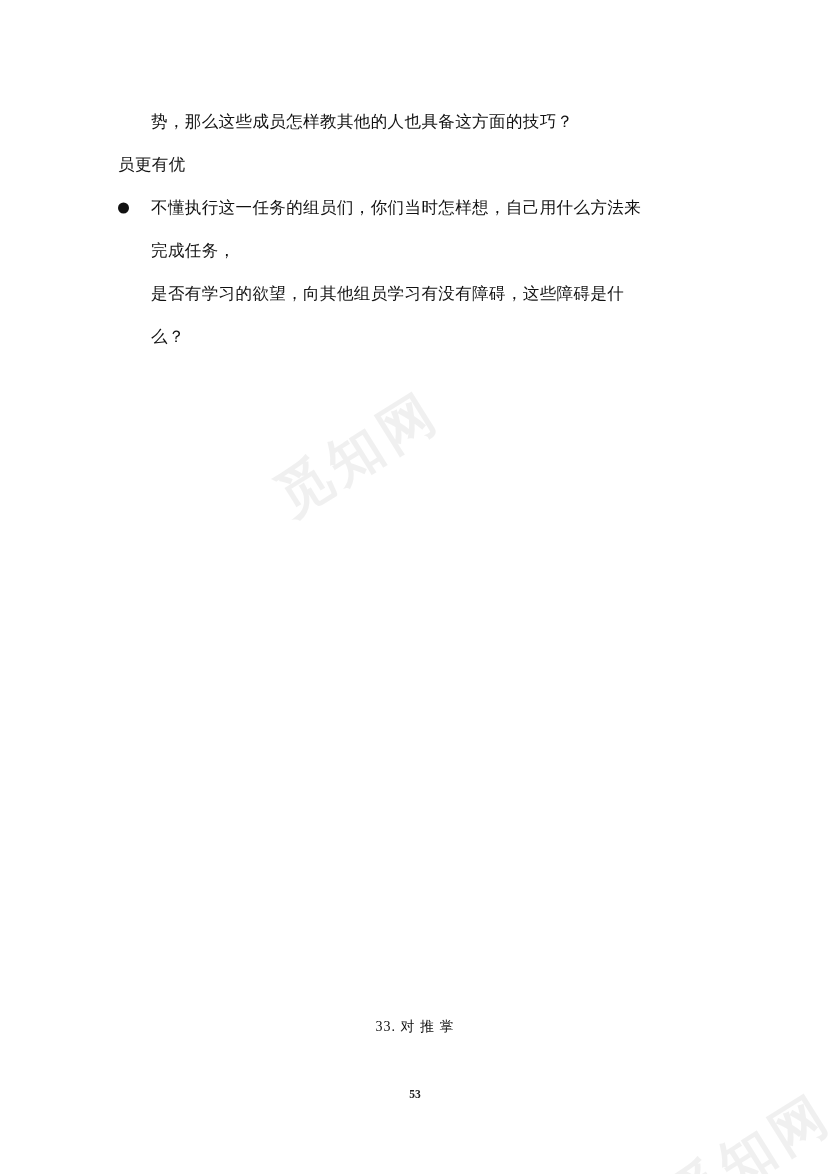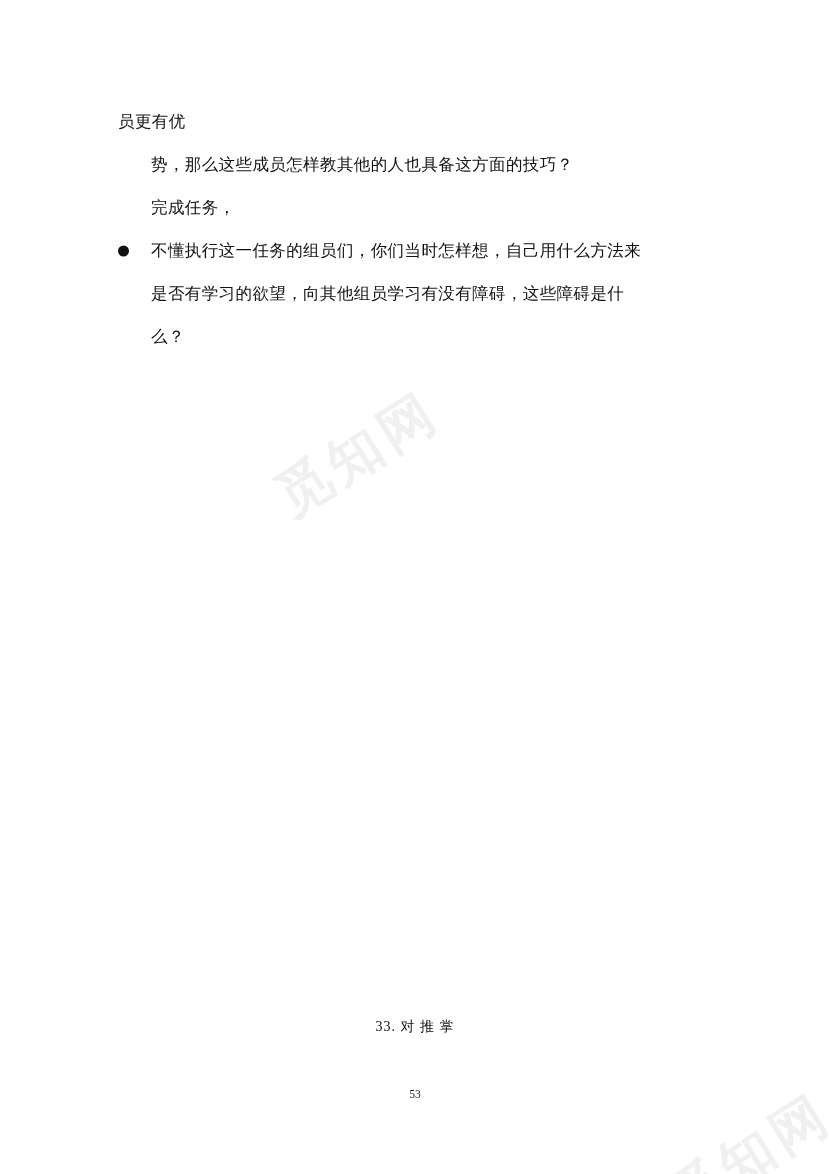--- a/index.html
+++ b/index.html
@@ -60,20 +60,21 @@
     letter-spacing: 1px;
   }
   .page-number {
     position: absolute;
     left: 0;
     top: 1088px;
     width: 830px;
     text-align: center;
     font-size: 11.5px;
     color: #222222;
+    font-weight: bold;
   }
   
   .watermark {
     position: absolute;
     color: #000000;
     opacity: 0.055;
     font-weight: bold;
     font-family: "Liberation Serif", "DejaVu Serif", serif;
     letter-spacing: 6px;
     transform: rotate(-32deg);
@@ -95,35 +96,35 @@
 </head>
 <body>
 
 <div class="page">
 
   <div class="watermark watermark-main">觅知网</div>
   <div class="watermark watermark-corner">觅知网</div>
 
   <div class="content">
 
-    <div class="para">
-      <span>员更有优</span>
-    </div>
-
     <div class="para indent-1">
       <span>势，那么这些成员怎样教其他的人也具备这方面的技巧？</span>
     </div>
 
-    <div class="para indent-1">
-      <span>完成任务，</span>
+    <div class="para">
+      <span>员更有优</span>
     </div>
 
     <div class="para bullet-row">
       <span class="bullet-dot"></span>
       <span>不懂执行这一任务的组员们，你们当时怎样想，自己用什么方法来</span>
+    </div>
+
+    <div class="para indent-1">
+      <span>完成任务，</span>
     </div>
 
     <div class="para indent-1">
       <span>是否有学习的欲望，向其他组员学习有没有障碍，这些障碍是什</span>
     </div>
 
     <div class="para indent-1">
       <span>么？</span>
     </div>
 

